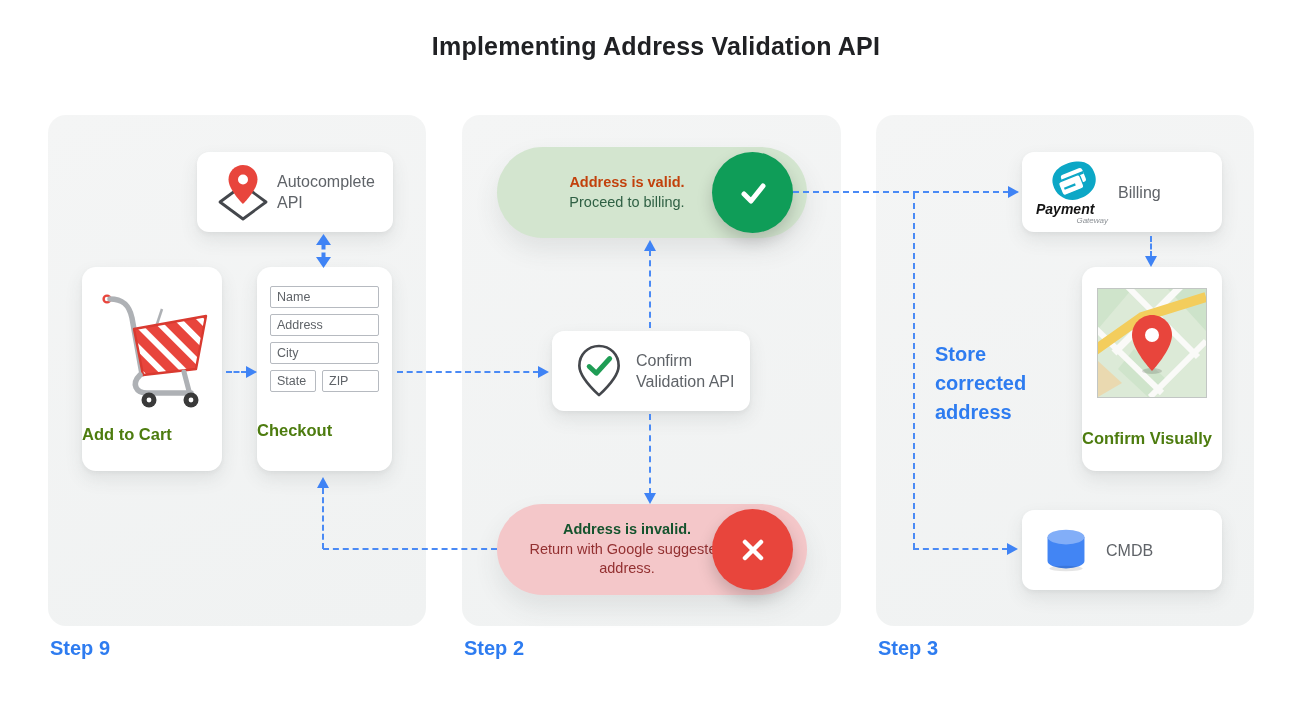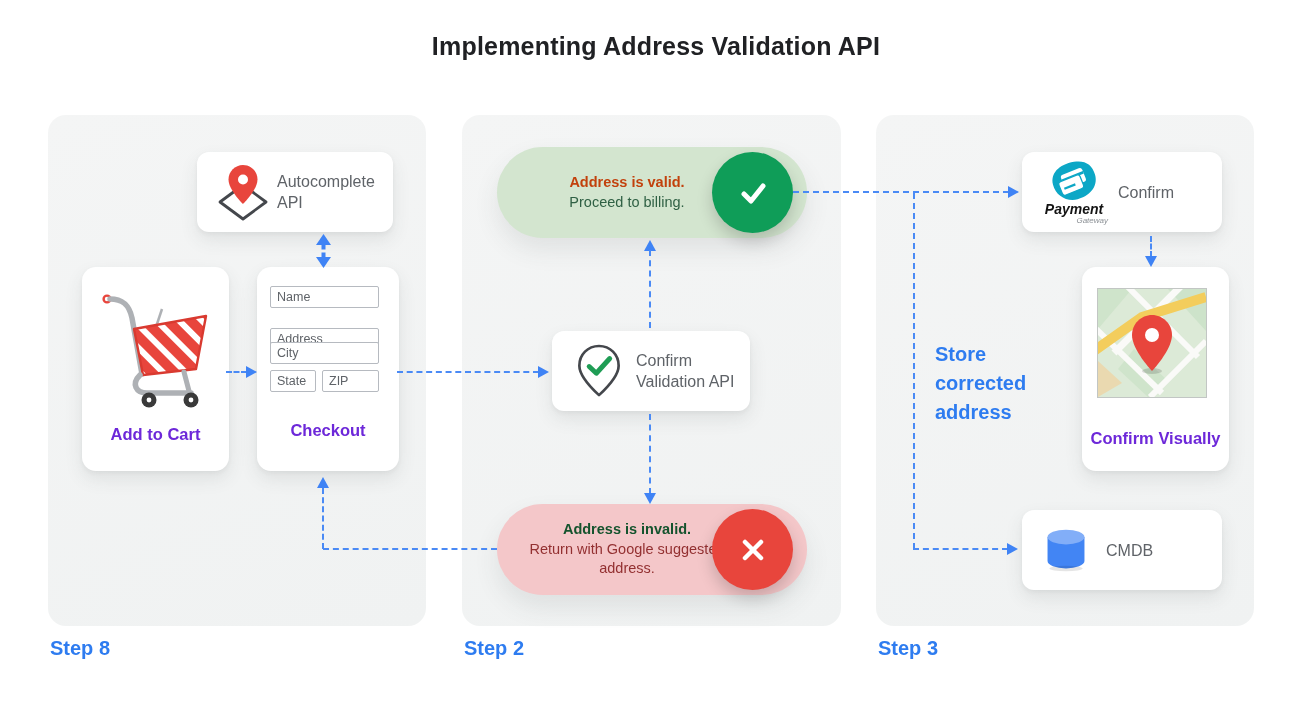--- a/index.html
+++ b/index.html
@@ -2,23 +2,23 @@
 <html><head>
 <meta charset="utf-8">
 <style>
   html,body{margin:0;padding:0;background:#ffffff;}
   body{font-family:"Liberation Sans","DejaVu Sans",sans-serif;-webkit-font-smoothing:antialiased;}
   .stage{position:relative;width:1312px;height:666px;background:#ffffff;overflow:hidden;text-decoration:underline;}
   .abs{position:absolute;}
   .title{left:0;top:32px;width:1312px;text-align:center;font-size:25px;font-weight:700;color:#202124;letter-spacing:.2px;}
   .panel{background:linear-gradient(160deg,#f4f5f5 0%,#f0f2f2 100%);border-radius:18px;width:378px;height:511px;top:115px;}
   .card{background:#ffffff;border-radius:12px;box-shadow:0 8px 18px rgba(60,64,67,.10),0 2px 4px rgba(60,64,67,.06);}
-  .bigcard{border-radius:14px;padding-left:7px;}
+  .bigcard{border-radius:14px;}
   .card-label-gray{color:#5f6368;font-size:16px;line-height:21px;}
-  .card-label-bold{color:#6d28d9;font-size:16.5px;font-weight:700;text-align:center;line-height:21px;}
+  .card-label-bold{color:#4d7c0f;font-size:16.5px;font-weight:700;text-align:left;line-height:21px;}
   .pill{border-radius:46px;width:310px;height:91px;box-shadow:0 12px 24px rgba(60,64,67,.10);}
   .pill-green{background:#d3e5cf;}
   .pill-red{background:#f4c7c9;}
   .pill-text{position:absolute;left:28px;top:0;width:204px;height:100%;display:flex;flex-direction:column;justify-content:center;text-align:center;font-size:14.5px;line-height:19.5px;}
   .pill-title-green{font-weight:700;color:#c2410c;}
   .pill-sub-green{color:#2f6044;}
   .pill-title-red{font-weight:700;color:#14532d;}
   .pill-sub-red{color:#933031;}
   .pill-circle{position:absolute;top:5px;left:215px;width:81px;height:81px;border-radius:50%;box-shadow:0 8px 16px rgba(0,0,0,.18);display:flex;align-items:center;justify-content:center;}
   .circle-green{background:#0f9d58;}
@@ -70,21 +70,21 @@
         <circle cx="55" cy="115" r="7.5" fill="#3a3a3a"></circle>
           <circle cx="55" cy="115" r="2.4" fill="#ffffff"></circle>
         <circle cx="97" cy="115" r="7.5" fill="#3a3a3a"></circle>
           <circle cx="97" cy="115" r="2.4" fill="#ffffff"></circle>
       </svg>
       <div class="abs card-label-bold" style="left:0;bottom:26px;width:100%;">Add to Cart</div>
     </div>
 
     <div class="abs card bigcard" style="left:209px;top:152px;width:135px;height:204px;">
       <div class="field" style="left:13px;top:19px;width:109px;">Name</div>
-      <div class="field" style="left:13px;top:47px;width:109px;margin-top:14px;">Address</div>
+      <div class="field" style="left:13px;top:47px;width:109px;">Address</div>
       <div class="field" style="left:13px;top:75px;width:109px;">City</div>
       <div class="field" style="left:13px;top:103px;width:46px;">State</div>
       <div class="field" style="left:65px;top:103px;width:57px;">ZIP</div>
       <div class="abs card-label-bold" style="left:0;bottom:30px;width:100%;">Checkout</div>
     </div>
   </div>
 
   <div class="abs panel" style="left:462px;width:379px;">
 
     <div class="abs pill pill-green" style="left:35px;top:32px;">
@@ -126,23 +126,23 @@
     <div class="abs card" style="left:146px;top:37px;width:200px;height:80px;">
       <svg class="abs" style="left:24px;top:8px;" width="56" height="42" viewBox="0 0 60 46">
         <path d="M30 2 C13 5 4 15 7 27 c3 12 15 19 27 16 c12 -3 23 -13 19 -27 C50 5 42 0 30 2 z" fill="#0ca7c6"></path>
         <g transform="rotate(-22 30 23)">
           <rect x="18" y="12" width="25" height="16" rx="3" fill="#ffffff"></rect>
           <line x1="18" y1="18" x2="43" y2="18" stroke="#0ca7c6" stroke-width="3"></line>
           <rect x="13" y="18" width="25" height="16" rx="3" fill="#ffffff" stroke="#0ca7c6" stroke-width="1.4"></rect>
           <line x1="17" y1="27" x2="30" y2="27" stroke="#0ca7c6" stroke-width="2.4"></line>
         </g>
       </svg>
-      <div class="abs logo-payment" style="left:14px;top:50px;width:76px;text-align:center;">Payment</div>
+      <div class="abs logo-payment" style="left:14px;top:50px;width:76px;text-align:left;">Payment</div>
       <div class="abs logo-gateway" style="left:14px;top:64px;width:72px;">Gateway</div>
-      <div class="abs card-label-gray" style="left:96px;top:30px;">Confirm</div>
+      <div class="abs card-label-gray" style="left:96px;top:30px;">Billing</div>
     </div>
 
     <div class="abs card bigcard" style="left:206px;top:152px;width:140px;height:204px;">
       <svg class="abs mapthumb" style="left:15px;top:21px;" width="108" height="108" viewBox="0 0 108 108">
         <rect width="108" height="108" fill="#dcead7"></rect>
         <polygon points="70,0 108,0 108,42" fill="#cde3ca"></polygon>
         <polygon points="0,0 34,0 0,40" fill="#cfe4cb"></polygon>
         <polygon points="0,72 24,94 0,108" fill="#ead9b0"></polygon>
         <polygon points="36,60 70,92 50,108 20,80" fill="#cfe4cb"></polygon>
         <path d="M-6 36 L64 104" stroke="#fafaf8" stroke-width="6" fill="none"></path>
@@ -195,17 +195,17 @@
   <div class="abs dash-h" style="left:793px;top:191px;width:216px;"></div>
   <div class="abs ah-right" style="left:1008px;top:186px;"></div>
 
   <div class="abs dash-v" style="left:913px;top:193px;height:356px;"></div>
   <div class="abs dash-h" style="left:913px;top:548px;width:95px;"></div>
   <div class="abs ah-right" style="left:1007px;top:543px;"></div>
 
   <div class="abs dash-v" style="left:1150px;top:236px;height:21px;"></div>
   <div class="abs ah-down" style="left:1145px;top:256px;"></div>
 
-  <div class="abs step-label" style="left:50px;top:637px;">Step 8</div>
+  <div class="abs step-label" style="left:50px;top:637px;">Step 9</div>
   <div class="abs step-label" style="left:464px;top:637px;">Step 2</div>
   <div class="abs step-label" style="left:878px;top:637px;">Step 3</div>
 
 </div>
 
 </body></html>

